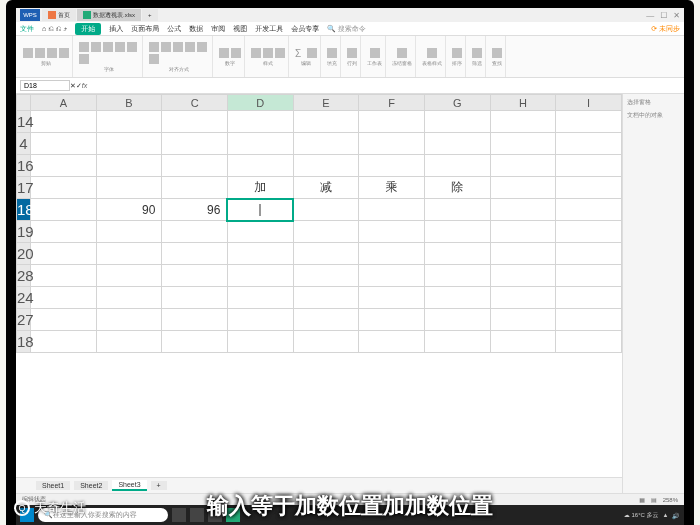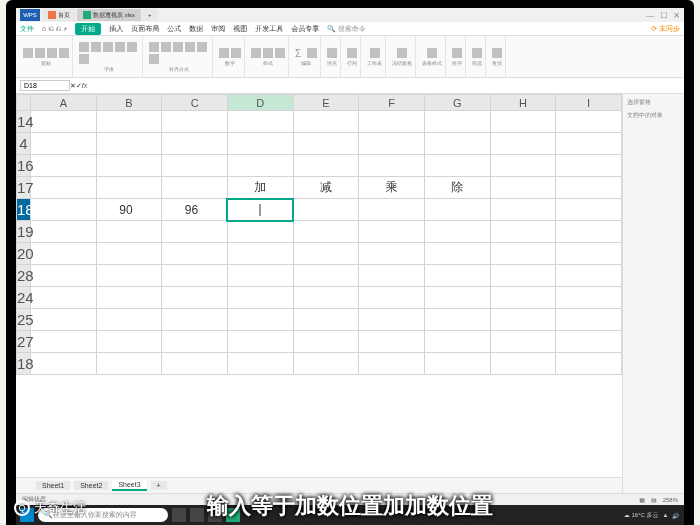--- a/index.html
+++ b/index.html
@@ -25,21 +25,21 @@
 .fx{font-style:italic;color:#666}
 .body-row{flex:1;display:flex;min-height:0}
 .sheet{flex:1;display:flex;flex-direction:column;overflow:hidden}
 .grid{flex:1;overflow:hidden;position:relative}
 .grid table{border-collapse:collapse;width:100%;table-layout:fixed}
 .grid th,.grid td{border:1px solid #d4d4d4;height:22px;font-size:12px;font-weight:normal;text-align:center;background:#fff}
 .grid .colh{background:#e8e8e8;height:16px;font-size:11px;color:#555}
 .grid .rowh{background:#e8e8e8;width:14px;font-size:15px;color:#555}
 .grid .rowh.sel{background:#0369a1;color:#fff}
 .grid .colh.hl{background:#c5e8d5}
-.grid td.num{text-align:center;padding-right:6px}
+.grid td.num{text-align:right;padding-right:6px}
 .grid td.sel{border:2px solid #0a8;position:relative}
 .grid td.sel .cursor{position:absolute;left:50%;top:50%;transform:translate(-50%,-50%);width:1px;height:12px;background:#333}
 .sidepanel{width:62px;background:#f5f5f5;border-left:1px solid #ddd;padding:4px;font-size:6px;color:#888}
 .sheettabs{height:16px;display:flex;align-items:center;padding:0 20px;gap:4px;font-size:7px;border-top:1px solid #ddd;background:#f5f5f5}
 .sheettabs span{padding:1px 6px;background:#e8e8e8;cursor:pointer}
 .sheettabs .act{background:#fff;border-bottom:2px solid #0a8}
 .taskbar{height:20px;background:#222;display:flex;align-items:center;padding:0 4px;gap:4px}
 .tb-search{flex:0 0 130px;height:14px;background:#fff;border-radius:8px;font-size:7px;color:#888;display:flex;align-items:center;padding:0 6px}
 .tb-ico{width:14px;height:14px;background:#444}
 .tb-right{margin-left:auto;color:#ccc;font-size:6px;display:flex;align-items:center;gap:4px}
@@ -319,32 +319,20 @@
                   <td class=" "></td>
                   <td class=" "></td>
                   <td class=" "></td>
                   <td class=" "></td>
                   <td class=" "></td>
                   <td class=" "></td>
                   <td class=" "></td>
                   <td class=" "></td>
                 </tr>
                 <tr>
-                  <th class="rowh ">25</th>
-                  <td class=" "></td>
-                  <td class=" "></td>
-                  <td class=" "></td>
-                  <td class=" "></td>
-                  <td class=" "></td>
-                  <td class=" "></td>
-                  <td class=" "></td>
-                  <td class=" "></td>
-                  <td class=" "></td>
-                </tr>
-                <tr>
                   <th class="rowh ">27</th>
                   <td class=" "></td>
                   <td class=" "></td>
                   <td class=" "></td>
                   <td class=" "></td>
                   <td class=" "></td>
                   <td class=" "></td>
                   <td class=" "></td>
                   <td class=" "></td>
                   <td class=" "></td>

